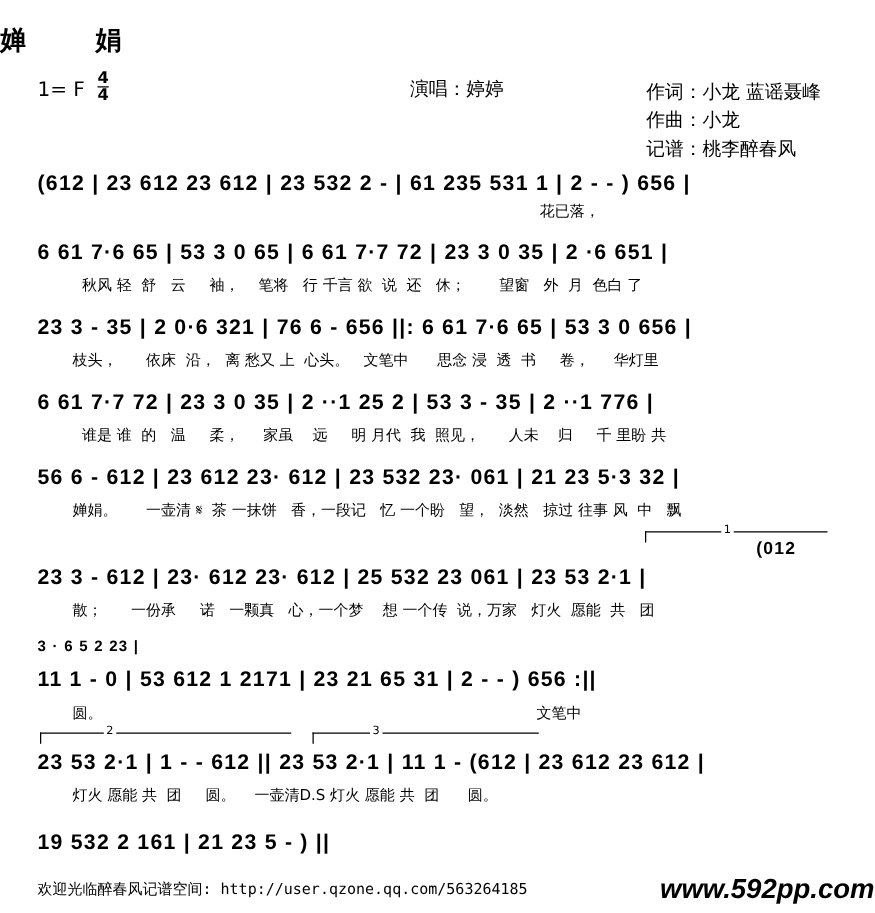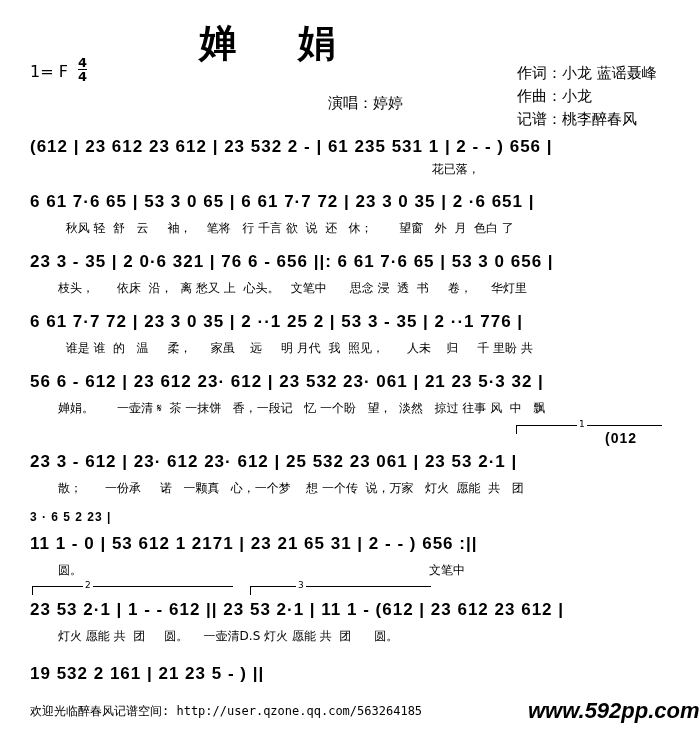--- a/index.html
+++ b/index.html
@@ -1,21 +1,21 @@
 <!DOCTYPE html>
 <html><head>
 <meta charset="utf-8">
 <style>
   html,body{margin:0;padding:0;background:#fff;}
   body{width:700px;height:730px;position:relative;overflow:hidden;font-family:"DejaVu Sans",sans-serif;color:#000;}
-  .title{position:absolute;top:18px;left:0;width:559px;text-align:center;font-family:"DejaVu Serif",serif;font-size:38px;font-weight:bold;letter-spacing:24px;}
+  .title{position:absolute;top:18px;left:0;width:559px;font-family:"DejaVu Serif",serif;font-size:21px;font-weight:bold;letter-spacing:24px;}
   .key{position:absolute;top:62px;left:30px;font-size:16px;}
   .timesig{position:absolute;top:56px;left:78px;font-size:13px;font-weight:bold;line-height:13px;text-align:center;}
   .timesig .num{border-bottom:1px solid #000;display:block;}
-  .singer{position:absolute;top:62px;left:328px;font-size:15px;margin-top:32px;}
+  .singer{position:absolute;top:62px;left:328px;font-size:15px;}
   .credits{position:absolute;top:62px;left:493px;font-size:15px;line-height:23px;margin-left:24px;}
   .line{position:absolute;left:0;width:700px;}
   .notes{position:absolute;left:30px;font-family:"Liberation Sans",sans-serif;font-weight:bold;font-size:17px;white-space:pre;letter-spacing:1px;}
   .lyrics{position:absolute;left:30px;font-size:12px;white-space:pre;margin-left:28px;}
   .volta{position:absolute;border-top:1px solid #000;border-left:1px solid #000;height:8px;font-size:9px;}
   .volta span{position:absolute;top:-7px;background:#fff;padding:0 2px;}
   .footer{position:absolute;top:703px;left:30px;font-size:12px;font-family:"DejaVu Sans Mono",monospace;}
   .brand{position:absolute;top:698px;left:500px;font-family:"Liberation Sans",sans-serif;font-size:22px;font-weight:bold;font-style:italic;margin-left:28px;}
 </style>
 </head>

